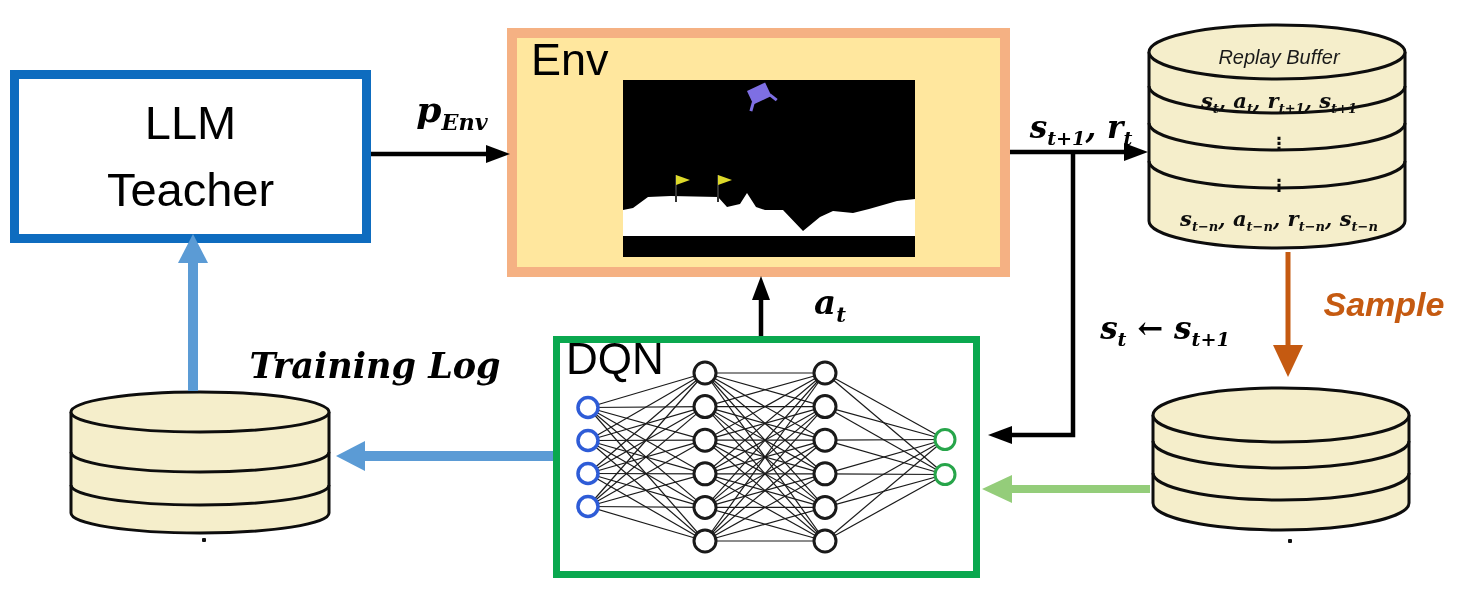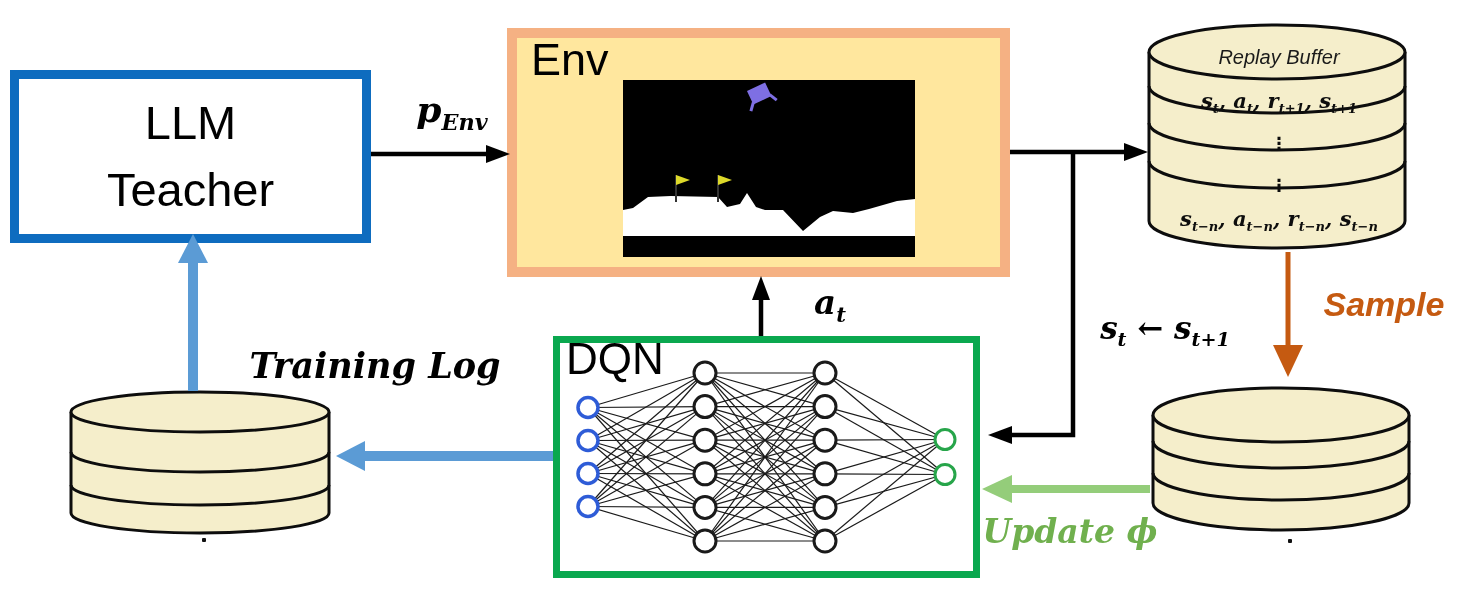--- a/index.html
+++ b/index.html
@@ -237,19 +237,19 @@
       <polygon points="336,456 365,441 365,471" style="fill:var(--arrow-blue)"></polygon>
     </g>
 
     <g>
       <path d="M193,391 V263" style="stroke:var(--arrow-blue)" stroke-width="10" fill="none"></path>
       <polygon points="193,234 178,263 208,263" style="fill:var(--arrow-blue)"></polygon>
     </g>
   </svg>
 
   <div class="lbl center math p-env"><span>p</span><sub>Env</sub></div>
+  <div class="lbl center math s-r"><span>s</span><sub>t+1</sub><span>, r</span><sub>t</sub></div>
   <div class="lbl center math a-t"><span>a</span><sub>t</sub></div>
   <div class="lbl center math s-assign"><span>s</span><sub>t</sub><span> ← s</span><sub>t+1</sub></div>
   <div class="lbl center sample-lbl">Sample</div>
-  <div class="lbl center math update-lbl">Update ϕ</div>
   <div class="lbl center math training-lbl">Training Log</div>
 
 </div>
 
 </body></html>

